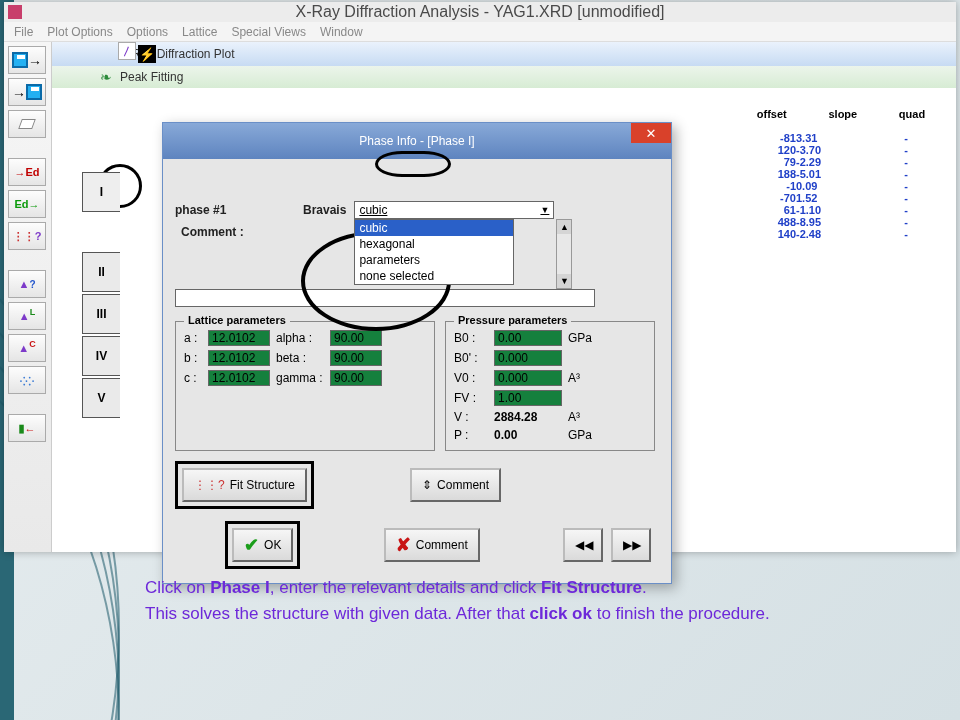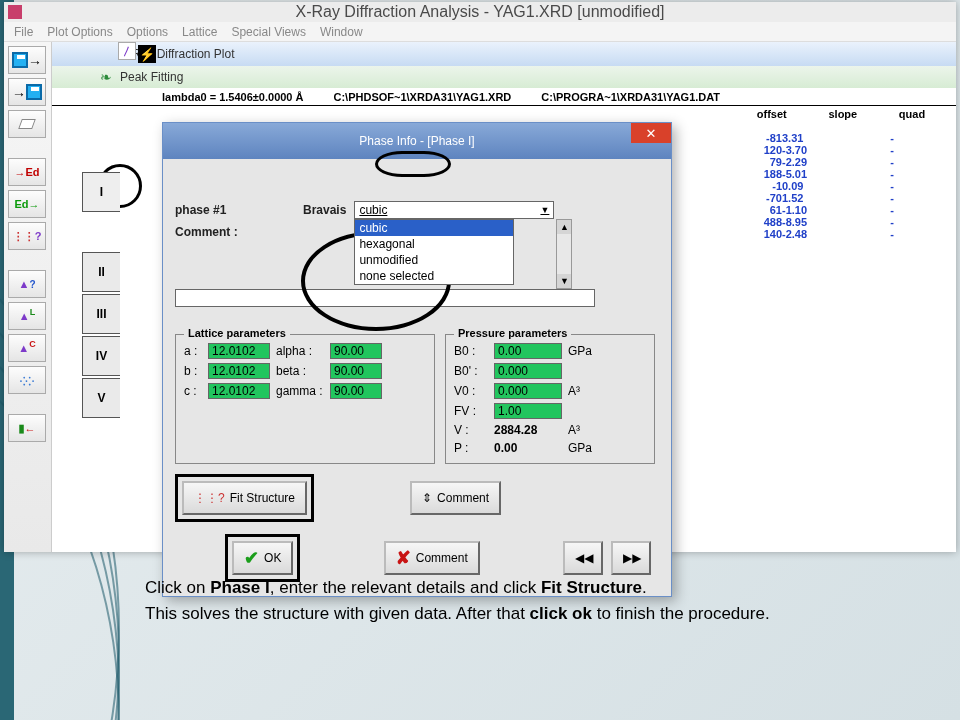--- a/index.html
+++ b/index.html
@@ -30,21 +30,21 @@
 
     .main { flex: 1; position: relative; background: #fff; }
     .bar1 { height: 24px; background: linear-gradient(#eaf2fc,#c7dbf3); display: flex; align-items: center; font-size: 12px; padding-left: 40px; color:#333; }
     .bar1 .bolt { position:absolute; left:86px; width:18px;height:18px;background:#000;color:#fff;font-weight:bold;display:flex;align-items:center;justify-content:center;font-size:13px; }
     .miniicon{position:absolute;left:66px;width:18px;height:18px;border:1px solid #aaa;background:#fff;display:flex;align-items:center;justify-content:center;}
     .bar2 { height: 22px; background: linear-gradient(#ecf5eb,#d7ecd4); display: flex; align-items: center; font-size: 12px; padding-left: 68px; color:#333; position:relative;}
     .bar2 .leaf{ position:absolute; left:48px; color:#2b8a3a; font-size:14px;}
     .pathrow { height: 18px; font-size: 11px; font-weight: bold; display: flex; align-items: center; gap: 30px; padding-left: 110px; border-bottom:1px solid #000;}
     .colhead { position: absolute; top:66px; right: 10px; width: 210px; display: flex; justify-content: space-around; font-size: 11px; font-weight: bold; }
 
-    .databg { position:absolute; right:14px; top:90px; width:230px; }
+    .databg { position:absolute; right:0; top:90px; width:230px; }
     .datarow { display: flex; font-size: 11px; color: #2040c8; font-weight: bold; }
     .datarow span:nth-child(1){ width:70px; text-align:right; }
     .datarow span:nth-child(2){ width:80px; text-align:left; }
     .datarow span:nth-child(3){ width:60px; text-align:center; }
 
     .tabcol { position:absolute; left:30px; top:150px; width:40px; }
     .tabcol .tab { width:38px; height:40px; border:1px solid #555; border-right:none; background:#eaeaea; display:flex; align-items:center; justify-content:center; font-size:12px; font-weight:bold; margin-bottom:2px; cursor:pointer;}
     .circle1{ position:absolute; left:46px; top:122px; width:44px; height:44px; border:3px solid #000; border-radius:50%; }
 
     
@@ -57,21 +57,21 @@
     .combo { position: relative; width: 200px; text-decoration: underline; }
     .combo-btn { height:18px; border:1px solid #666; background:#fff; display:flex; align-items:center; padding:0 4px; font-size:12px; justify-content:space-between;}
     .combo-btn::after{content:"\25BC"; font-size:9px;}
     .combo-list { position:absolute; top:18px; left:0; width:160px; background:#fff; border:1px solid #666; z-index:5;}
     .combo-list div{ padding:1px 4px; font-size:12px; cursor:pointer;}
     .combo-list .sel{ background:#2a60c8; color:#fff;}
     .scrollimit{position:absolute; right:-18px; top:18px; width:16px; height:70px; background:#e8e8e8; border:1px solid #999; display:flex; flex-direction:column; justify-content:space-between;}
     .scrollimit span{height:14px;display:flex;align-items:center;justify-content:center;font-size:9px;background:#d5d5d5;}
     .ovaltop{ position:absolute; left:212px; top:28px; width:76px; height:26px; border:3px solid #000; border-radius:50%/70%; z-index:6;}
 
-    .txt { height:16px; border:1px solid #666; background:#22c55e; padding:0 3px; font-size:12px; }
+    .txt { height:16px; border:1px solid #666; background:#15803d; padding:0 3px; font-size:12px; }
     .commentbox{ width: 420px; height:18px; border:1px solid #666; background:#fff;}
 
     .groupbox { border:1px solid #888; padding: 8px 8px; position:relative; margin-top:4px;}
     .groupbox > .legend{ position:absolute; top:-8px; left:8px; background:#e6e6e6; padding:0 4px; font-size:11px; font-weight:bold;}
     .twocol{ display:flex; gap:10px; }
     .lp { width: 260px;}
     .lp .g{ display:grid; grid-template-columns: 18px 62px 48px 52px; gap:4px 6px; align-items:center; font-size:12px;}
     .pp { width: 210px;}
     .pp .g{ display:grid; grid-template-columns: 34px 68px 30px; gap:4px 6px; align-items:center; font-size:12px;}
     .oval2{position:absolute; left:138px; top:108px; width:150px; height:100px; border:4px solid #000; border-radius:50%;}
@@ -79,21 +79,21 @@
     .btnbox{ border:3px solid #000; padding:4px; display:inline-block;}
     .osbtn{ height:34px; border:2px outset #bbb; background:linear-gradient(#f6f6f6,#dadada); padding:0 10px; display:inline-flex; align-items:center; gap:5px; font-size:12px; cursor:pointer;}
     .checkmark{color:#1b9e1b;font-size:18px;font-weight:bold;}
     .xmark{color:#c81414;font-size:18px;font-weight:bold;}
     .navbtn{ width:40px; }
 
     .btnrow{ display:flex; align-items:center; justify-content:space-between; margin-top:12px;}
     .fitrow{ display:flex; align-items:center; gap:18px; margin-top:10px;}
 
     
-    .instr { position:absolute; left:145px; top:575px; width:760px; font-size:17px; color:#000000; line-height:1.5; z-index:3; text-align:justify;}
+    .instr { position:absolute; left:145px; top:575px; width:760px; font-size:17px; color:#6d28d9; line-height:1.5; z-index:3; text-align:justify;}
     .instr b{font-weight:bold;}
   </style>
 </head>
 <body>
 
 <div class="leftbar"></div>
 <div class="curves">
   <div class="c1"></div>
     <div class="c2"></div>
     <div class="c3"></div>
@@ -161,25 +161,20 @@
           <span class="purple" style="font-size:11px;">〳</span>
         </div>
       <div class="bar1">
         <span class="bolt">⚡</span>
         <span style="margin-left:40px;">Ray Diffraction Plot</span>
       </div>
       <div class="bar2">
         <span class="leaf">❧</span>
         <span>Peak Fitting</span>
       </div>
-      <div class="pathrow">
-        <span>lambda0 =  1.5406±0.0000 Å</span>
-        <span>C:\PHDSOF~1\XRDA31\YAG1.XRD</span>
-        <span>C:\PROGRA~1\XRDA31\YAG1.DAT</span>
-      </div>
       <div class="colhead">
         <span>offset</span>
         <span>slope</span>
         <span>quad</span>
       </div>
       <div class="databg">
         <div class="datarow">
             <span>-81</span>
             <span>3.31</span>
             <span>-</span>
@@ -245,35 +240,35 @@
           <div class="row">
             <span class="label" style="width:120px;">phase #1</span>
             <span class="label">Bravais</span>
             <div class="combo">
               <div class="combo-btn">
                   <span>cubic</span>
                 </div>
               <div class="combo-list">
                 <div class="sel">cubic</div>
                 <div>hexagonal</div>
-                <div>unmodified</div>
+                <div>parameters</div>
                 <div>none selected</div>
               </div>
               <div class="scrollimit">
                   <span>▲</span>
                   <span>▼</span>
                 </div>
             </div>
           </div>
           <div class="row" style="margin-top:2px;">
-            <span class="label" style="width:80px;">Comment :</span>
+            <span class="label" style="width:80px;margin-left:6px;">Comment :</span>
           </div>
           <div class="commentbox" style="margin-top:50px;"></div>
 
-          <div class="twocol" style="margin-top:23px;">
+          <div class="twocol" style="margin-top:10px;">
             <div class="groupbox lp">
               <div class="legend">Lattice parameters</div>
               <div class="g">
                 <span>a :</span>
                   <span class="txt">12.0102</span>
                 <span>alpha :</span>
                   <span class="txt">90.00</span>
                 <span>b :</span>
                   <span class="txt">12.0102</span>
                 <span>beta :</span>

